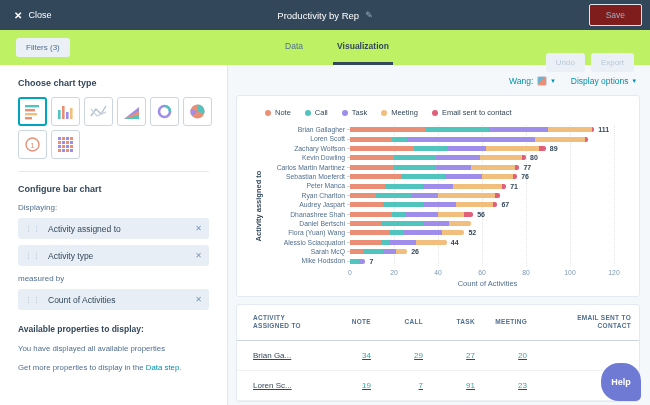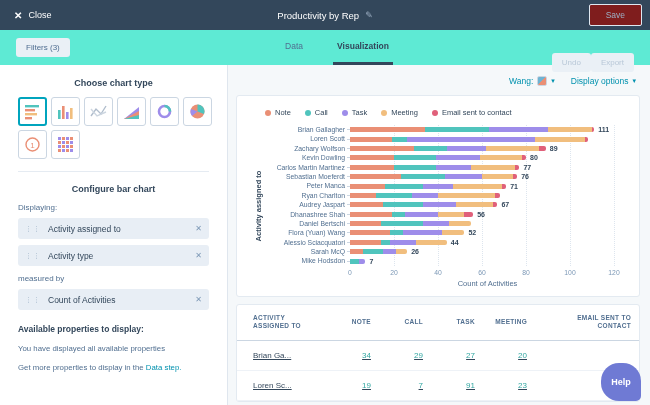--- a/index.html
+++ b/index.html
@@ -9,35 +9,35 @@
   
   .hdr { height:30px; background:#33475b; display:flex; align-items:center; padding:0 8px; position:relative; }
   .hdr-close { display:flex; align-items:center; gap:6px; color:#fff; font-size:9px; cursor:pointer; padding:4px 6px; }
   .hdr-close .x { font-size:10px; font-weight:bold; }
   .hdr-title-wrap { position:absolute; left:0; right:0; display:flex; justify-content:center; align-items:center; gap:6px; pointer-events:none;text-align:center; }
   .hdr-title { color:#fff; font-size:9.5px; }
   .pencil { color:#9fb1c5; font-size:9px; pointer-events:auto; }
   .btn-save { margin-left:auto; background:#7f1d1d; color:#9cb0c5; font-size:8.5px; border:1px solid #dfe8f1; border-radius:2px; padding:5px 16px; z-index:1; }
 
   
-  .tbar { height:35px; background:#5eead4; display:flex; align-items:center; padding:0 16px; position:relative; }
+  .tbar { height:35px; background:#bef264; display:flex; align-items:center; padding:0 16px; position:relative; }
   .btn-filters { background:#eaf0f6; color:#506e91; font-size:8px; border:none; border-radius:3px; padding:5px 10px; }
   .tabs { position:absolute; left:0; right:0; top:0; bottom:0; display:flex; justify-content:center; align-items:stretch; gap:26px; pointer-events:none;margin-left:24px; }
   .tab { display:flex; align-items:center; font-size:8.5px; color:#516f90; border-bottom:3px solid transparent; padding:0 4px; pointer-events:auto; }
   .tab.active { color:#33475b; font-weight:bold; border-bottom-color:#33475b; }
-  .tbar-right { margin-left:auto; display:flex; z-index:1;margin-top:30px; }
+  .tbar-right { margin-left:auto; display:flex; gap:6px; z-index:1;margin-top:30px; }
   .btn-dis { background:#eaf0f6; color:#b9c8d8; font-size:8px; border:none; border-radius:3px; padding:5px 10px; }
 
   
   .main { display:flex; height:340px; }
   .sidebar { width:228px; background:#fff; border-right:1px solid #dfe6ee; padding:13px 18px; overflow:hidden; }
   .panel { flex:1; padding:7px 10px 0 8px; overflow:hidden; }
 
   
-  .sb-h { font-size:9px; font-weight:bold; color:#33475b; margin-bottom:9px;text-align:center; }
+  .sb-h { font-size:9px; font-weight:bold; color:#33475b; margin-bottom:9px; }
   .ct-grid { display:flex; flex-wrap:wrap; gap:4px; width:200px; margin-bottom:12px; }
   .ct-btn { width:29px; height:29px; background:#fff; border:1px solid #cbd6e2; border-radius:3px; display:flex; align-items:center; justify-content:center; }
   .ct-btn.sel { border:2px solid #00a4bd; }
   .sb-div { border-top:1px solid #e5ebf2; margin:10px 0 12px; }
   .sb-lbl { font-size:8px; color:#516f90; margin-bottom:6px; }
   .pill { background:#e8eef5; border-radius:3px; height:21px; display:flex; align-items:center; margin-bottom:6px; padding:0 7px; }
   .drag { color:#9cb0c5; font-size:7px; letter-spacing:1px; margin-right:7px; }
   .pill-txt { font-size:8.5px; color:#33475b; flex:1; }
   .pill-x { color:#7c98b6; font-size:8px; }
   .sb-note { font-size:7.8px; color:#516f90; margin-bottom:10px; }

